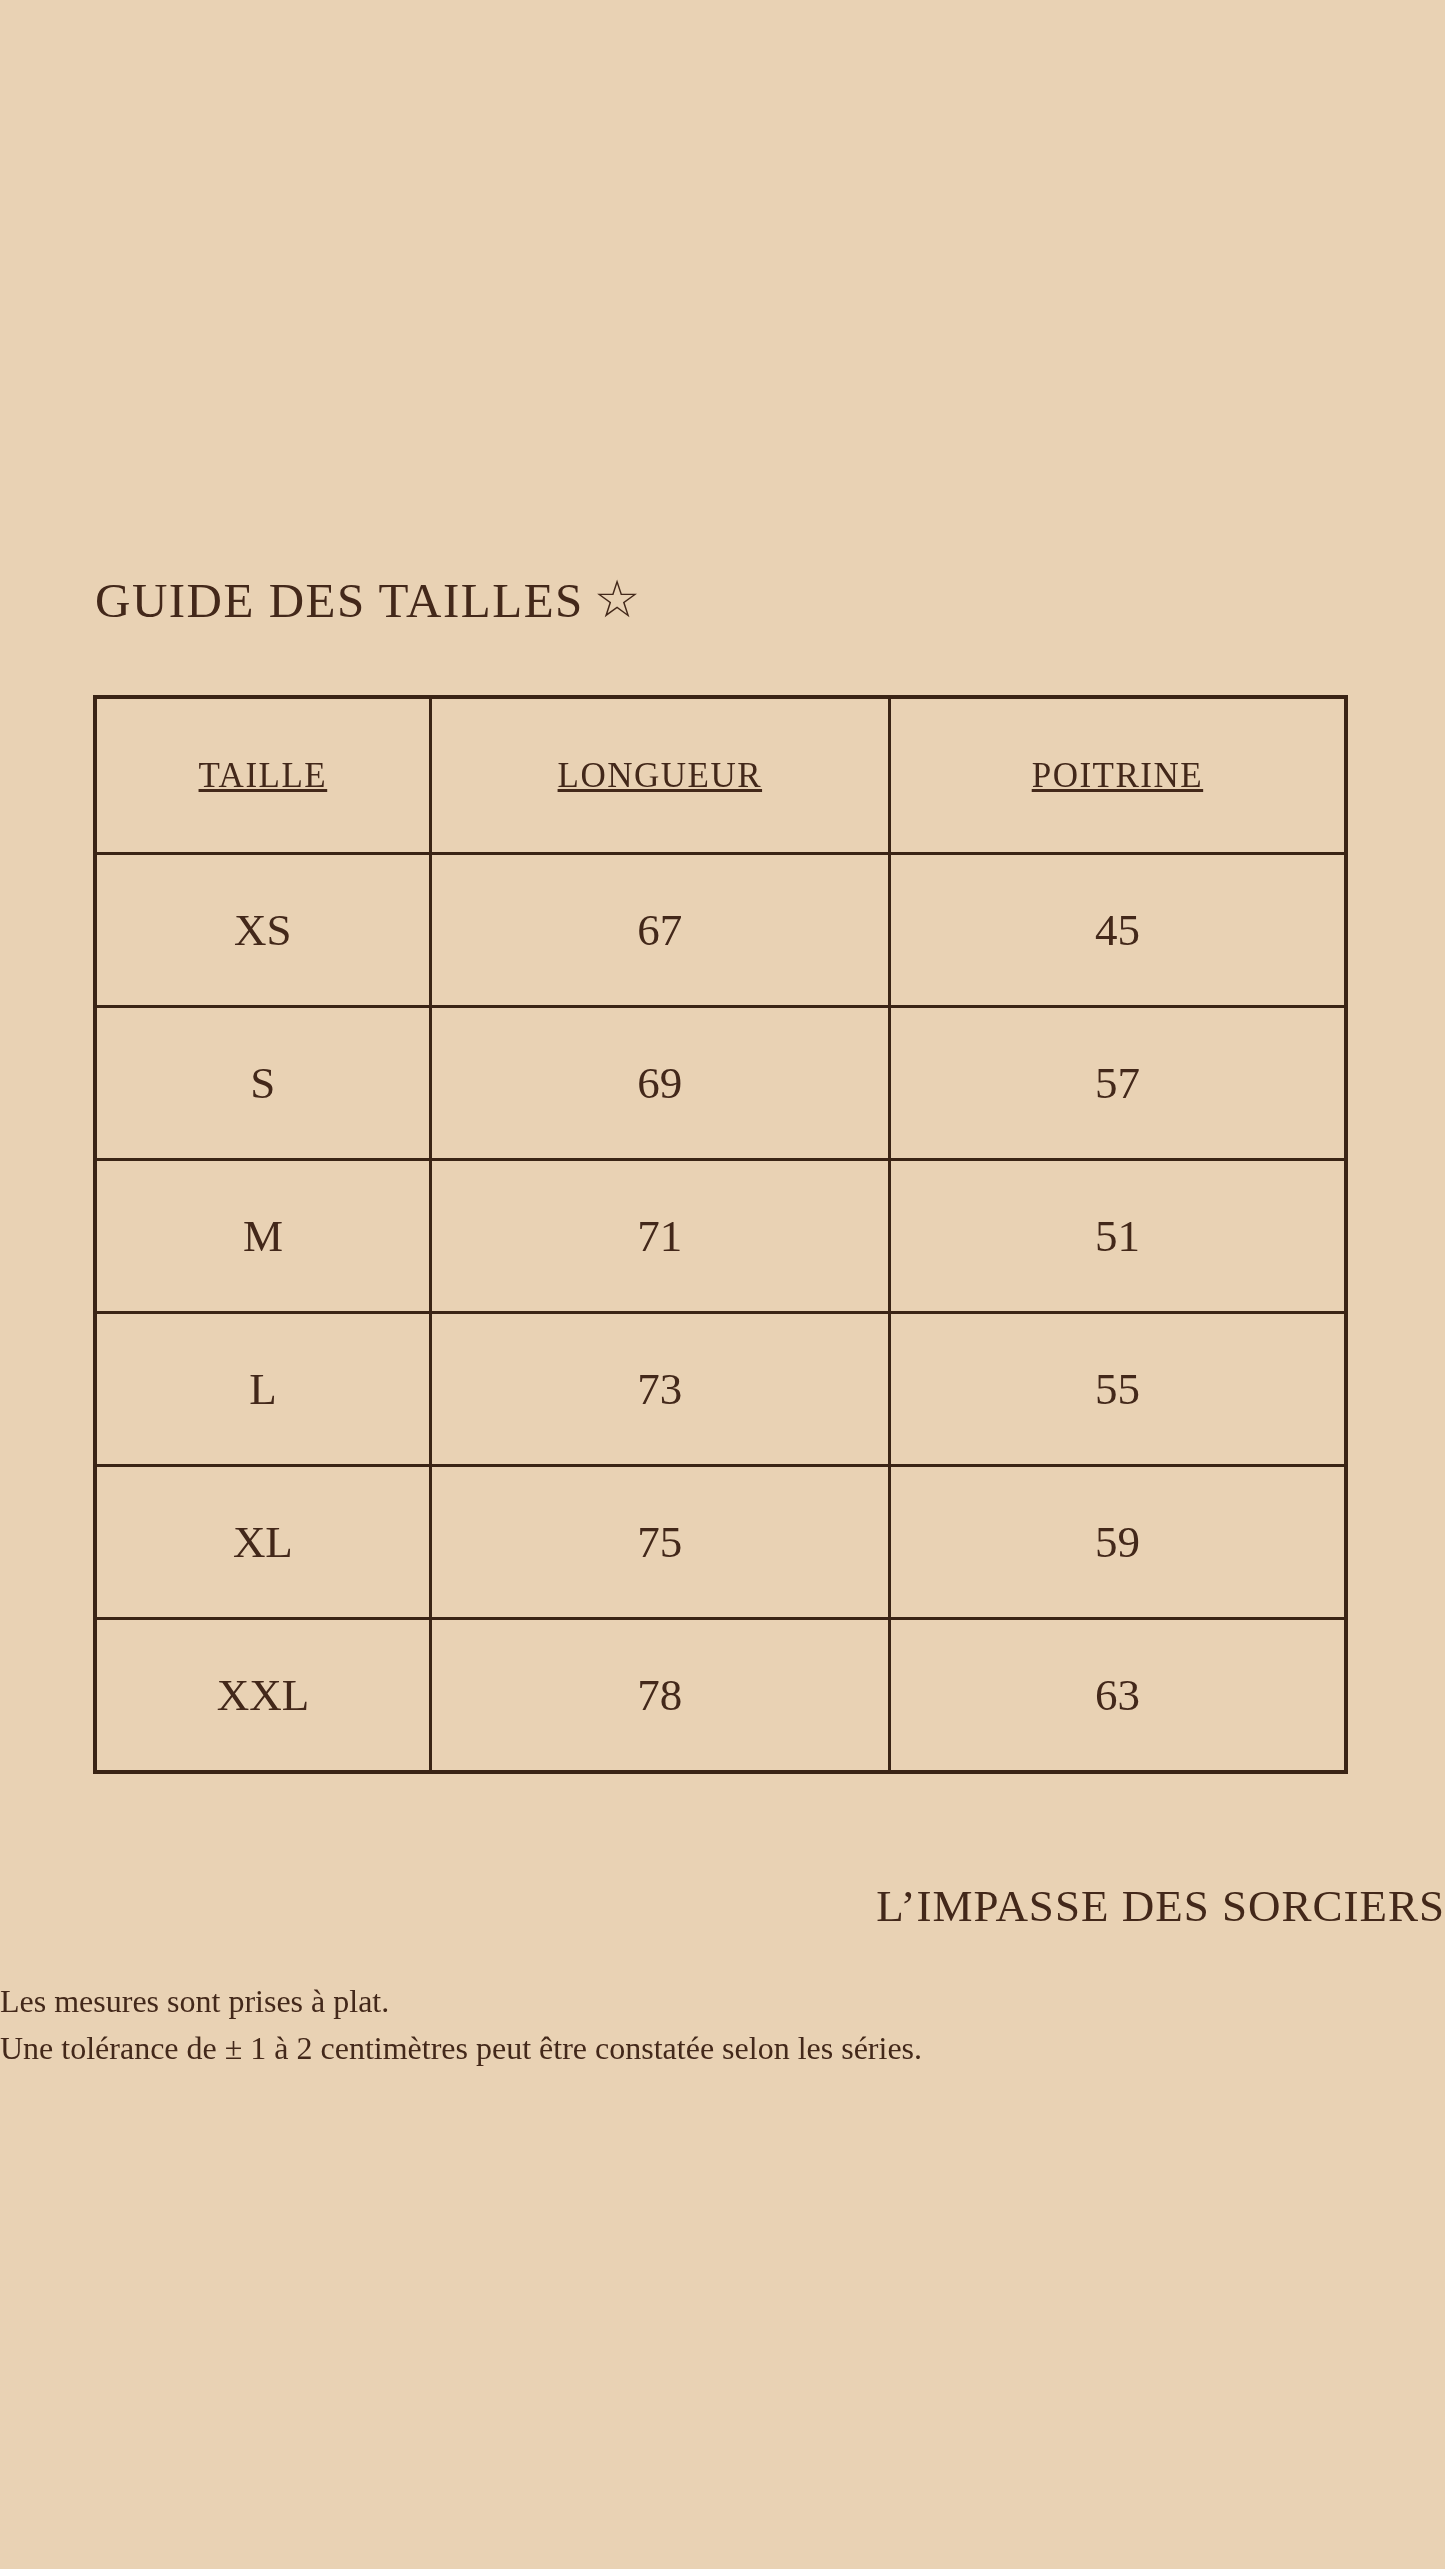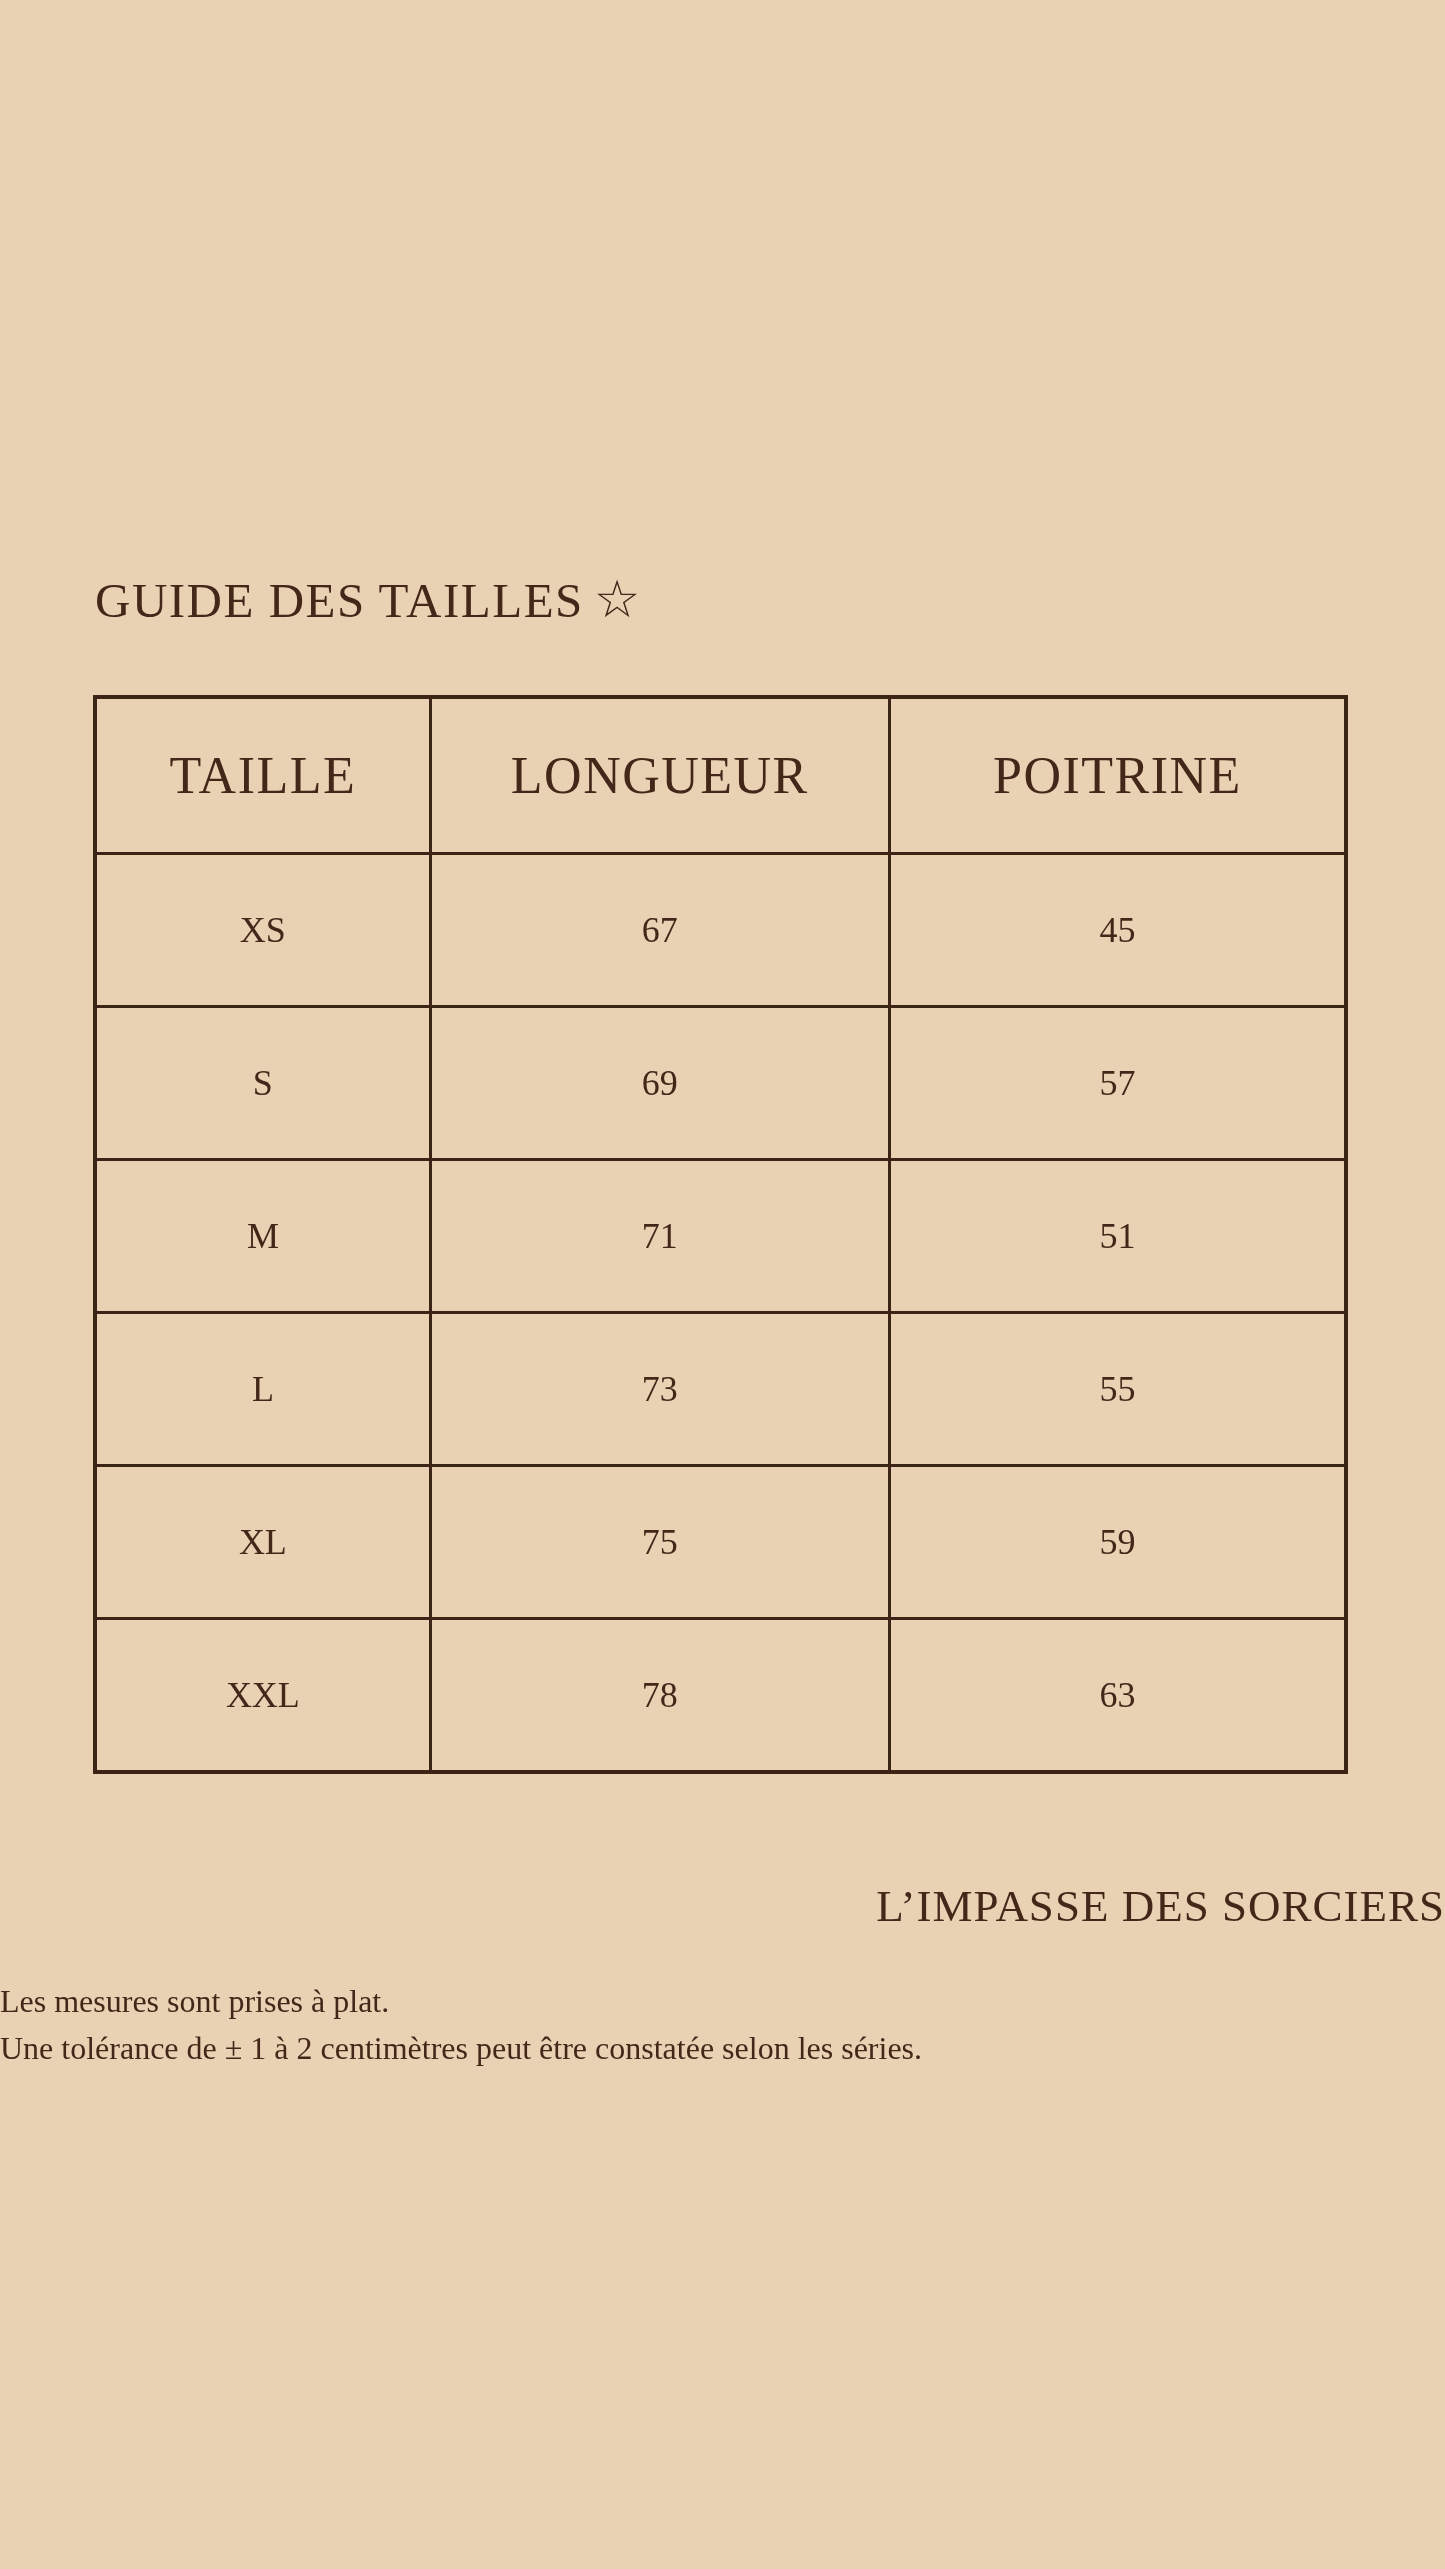--- a/index.html
+++ b/index.html
@@ -48,26 +48,27 @@
   table.size-table th,
   table.size-table td {
     border: 3px solid #3a2415;
     text-align: center;
     vertical-align: middle;
     font-weight: 400;
     padding: 0;
   }
   table.size-table th {
     height: 153px;
-    font-size: 52px;
+    font-size: 35px;
     letter-spacing: 1.5px;
+    text-decoration: underline;
   }
   table.size-table td {
     height: 150px;
-    font-size: 36px;
+    font-size: 45px;
     text-align: center;
   }
   .brand-line {
     position: absolute;
     left: 0;
     top: 1880px;
     width: 100%;
     text-align: right;
     font-size: 45px;
     letter-spacing: 1px;

